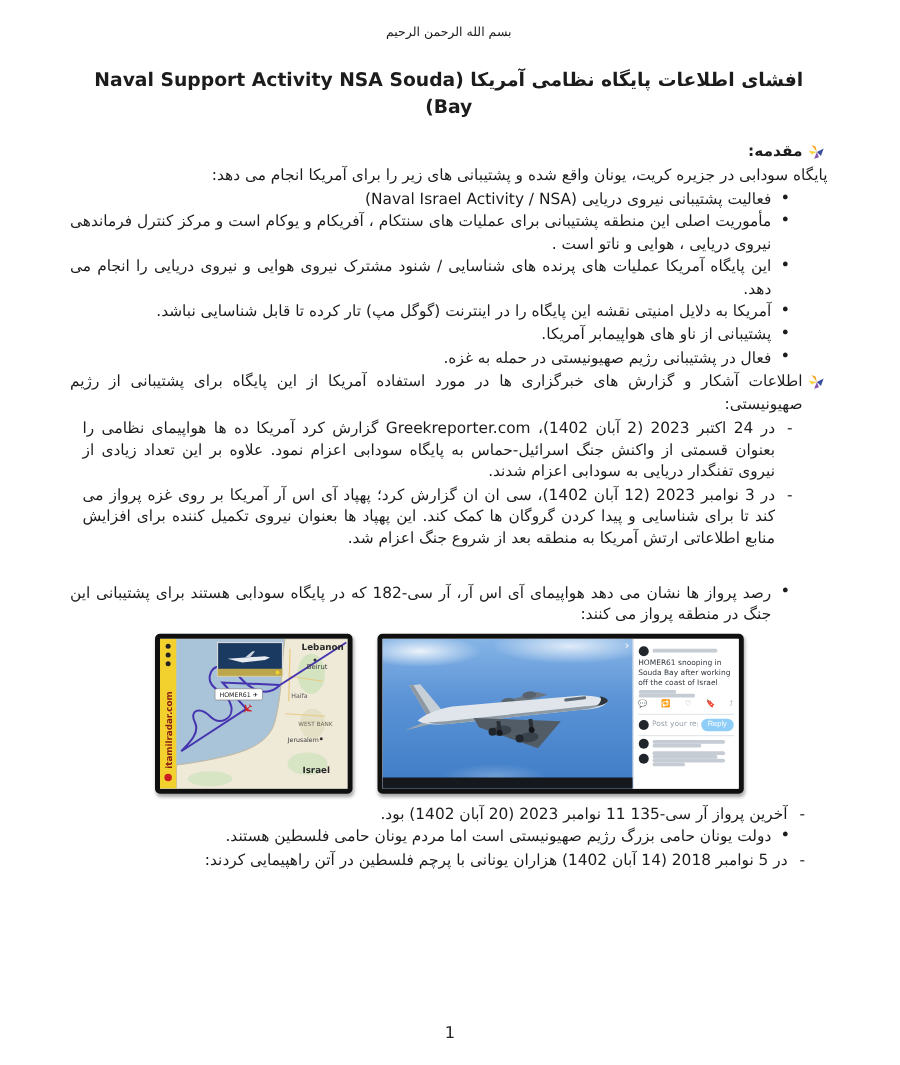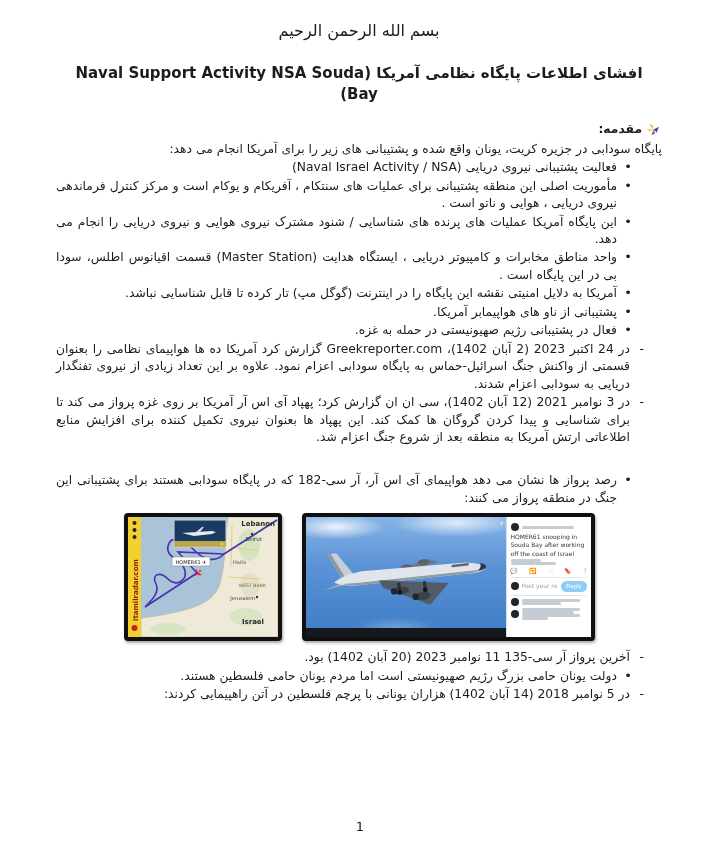--- a/index.html
+++ b/index.html
@@ -3,30 +3,30 @@
 <meta charset="utf-8">
 <style>
   html,body{margin:0;padding:0;background:#ffffff;}
   .page{
     position:relative;width:720px;height:852px;box-sizing:border-box;
     padding:20px 58px 0 56px;overflow:hidden;background:#fff;
     font-family:"DejaVu Sans","Liberation Sans",sans-serif;
     color:#1c1c1c;font-size:12.3px;line-height:1.42;direction:rtl;
   }
   .center{text-align:center;}
-  .bismillah{margin:0 0 20px 0;font-size:16px;}
+  .bismillah{margin:0 0 20px 0;font-size:10px;}
   .doc-title{margin:0 0 14px 0;font-weight:bold;font-size:15px;}
   .flag-para{position:relative;padding-right:20px;margin:2px 0;text-align:justify;}
   .flag-para.bold{font-weight:bold;margin-top:16px;}
   .flag-ico{position:absolute;right:2px;top:2px;width:13px;height:13px;}
   .lead{margin:0;text-align:justify;}
   ul.blist{list-style:none;margin:1px 0;padding:0 30px 0 0;}
   ul.blist>li{position:relative;padding-right:15px;text-align:justify;margin:1px 0;}
   ul.blist>li::before{content:"•";position:absolute;right:0;top:-1px;font-size:13px;}
-  ul.dlist{list-style:none;margin:1px 0;padding:0 18px 0 0;}
+  ul.dlist{list-style:none;margin:1px 10px;padding:0 18px 0 0;}
   ul.dlist>li{position:relative;padding-right:14px;text-align:justify;margin:1px 0;}
   ul.dlist>li::before{content:"-";position:absolute;right:0;top:0;}
   .gap{height:24px;}
   
   .figures{display:flex;justify-content:center;align-items:flex-start;gap:20px;margin:6px 0 8px;direction:ltr;}
   .frame{border:4px solid #101010;border-radius:4px;background:#fff;box-shadow:1px 2px 3px rgba(0,0,0,.35);}
   .map-fig{width:150px;height:120px;overflow:hidden;}
   .photo-fig{width:285px;height:120px;display:flex;overflow:hidden;}
   .photo{position:relative;width:200px;height:120px;flex:0 0 auto;
     background:
@@ -71,30 +71,40 @@
     </span>
     <span>مقدمه:</span>
   </div>
 
   <p class="lead">پایگاه سودابی در جزیره کریت، یونان واقع شده و پشتیبانی های زیر را برای آمریکا انجام می دهد:</p>
 
   <ul class="blist">
     <li>فعالیت پشتیبانی نیروی دریایی (Naval Israel Activity / NSA)</li>
     <li>مأموریت اصلی این منطقه پشتیبانی برای عملیات های سنتکام ، آفریکام و یوکام است و مرکز کنترل فرماندهی نیروی دریایی ، هوایی و ناتو است .</li>
     <li>این پایگاه آمریکا عملیات های پرنده های شناسایی / شنود مشترک نیروی هوایی و نیروی دریایی را انجام می دهد.</li>
-    <li>واحد مناطق مخابرات و کامپیوتر دریایی ، ایستگاه هدایت (Master Station) قسمت اقیانوس اطلس، سودا بی در این پایگاه است .</li>
     <li>آمریکا به دلایل امنیتی نقشه این پایگاه را در اینترنت (گوگل مپ) تار کرده تا قابل شناسایی نباشد.</li>
     <li>پشتیبانی از ناو های هواپیمابر آمریکا.</li>
     <li>فعال در پشتیبانی رژیم صهیونیستی در حمله به غزه.</li>
   </ul>
 
+  <div class="flag-para">
+    <span class="flag-ico">
+      <svg width="13" height="13" viewBox="0 0 12 12">
+        <polygon points="6,6 2,1 5,2" fill="#f5a623"></polygon>
+        <polygon points="6,6 0,5 2,8" fill="#f8d44a"></polygon>
+        <polygon points="6,6 11,3.5 9,9" fill="#3a4fa0"></polygon>
+        <polygon points="6,6 4,11 7.5,10" fill="#8a56b0"></polygon>
+      </svg>
+    </span>
+    <span>اطلاعات آشکار و گزارش های خبرگزاری ها در مورد استفاده آمریکا از این پایگاه برای پشتیبانی از رژیم صهیونیستی:</span>
+  </div>
 
   <ul class="dlist">
     <li>در 24 اکتبر 2023 (2 آبان 1402)، Greekreporter.com گزارش کرد آمریکا ده ها هواپیمای نظامی را بعنوان قسمتی از واکنش جنگ اسرائیل-حماس به پایگاه سودابی اعزام نمود. علاوه بر این تعداد زیادی از نیروی تفنگدار دریایی به سودابی اعزام شدند.</li>
-    <li>در 3 نوامبر 2021 (12 آبان 1402)، سی ان ان گزارش کرد؛ پهپاد آی اس آر آمریکا بر روی غزه پرواز می کند تا برای شناسایی و پیدا کردن گروگان ها کمک کند. این پهپاد ها بعنوان نیروی تکمیل کننده برای افزایش منابع اطلاعاتی ارتش آمریکا به منطقه بعد از شروع جنگ اعزام شد.</li>
+    <li>در 3 نوامبر 2023 (12 آبان 1402)، سی ان ان گزارش کرد؛ پهپاد آی اس آر آمریکا بر روی غزه پرواز می کند تا برای شناسایی و پیدا کردن گروگان ها کمک کند. این پهپاد ها بعنوان نیروی تکمیل کننده برای افزایش منابع اطلاعاتی ارتش آمریکا به منطقه بعد از شروع جنگ اعزام شد.</li>
   </ul>
 
   <div class="gap"></div>
 
   <ul class="blist">
     <li>رصد پرواز ها نشان می دهد هواپیمای آی اس آر، آر سی-182 که در پایگاه سودابی هستند برای پشتیبانی این جنگ در منطقه پرواز می کنند:</li>
   </ul>
 
   <div class="figures">
 

